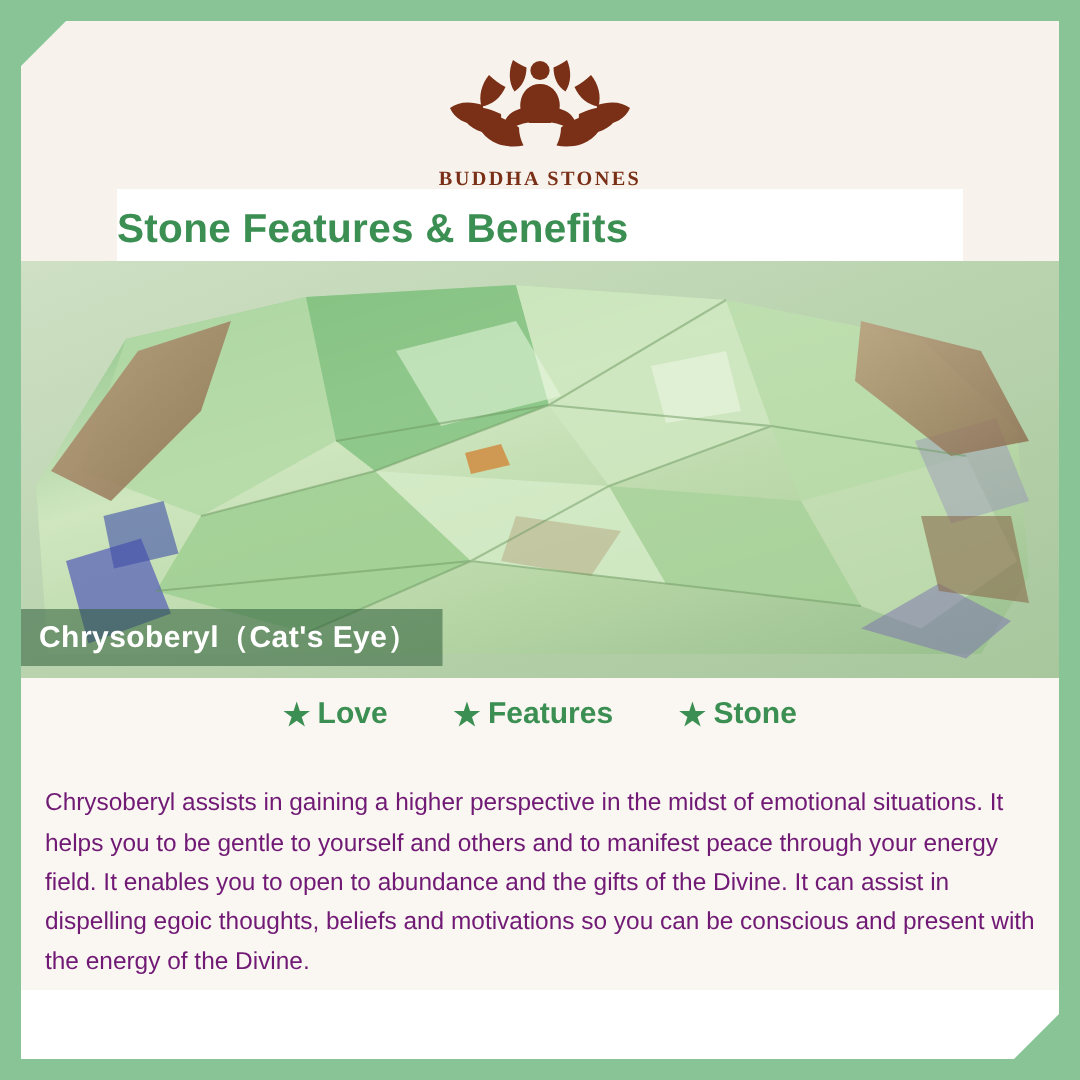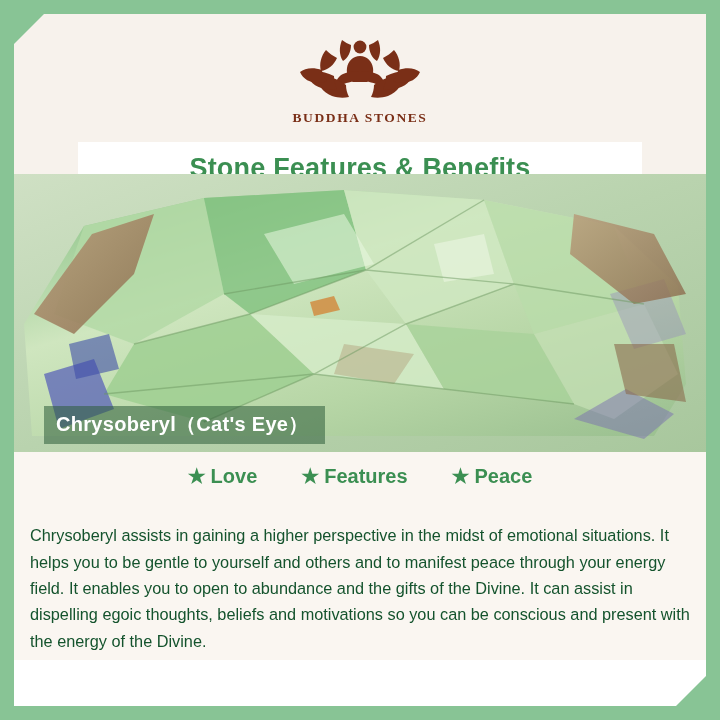--- a/index.html
+++ b/index.html
@@ -50,24 +50,24 @@
   .brand {
     margin-top: 2px;
     font-size: 13.5px;
     letter-spacing: 1.6px;
     color: #7a2f17;
     font-weight: bold;
     font-family: "Liberation Serif", serif;
   }
   .title-band {
     position: absolute;
-    left: 64px; top: 128px;
+    left: 64px; top: 112px;
     width: 564px; height: 52px;
     background: #ffffff;
-    display: flex; align-items: center; justify-content: center;
+    display: flex; align-items: center; justify-content: flex-start;
   }
   .title-band h1 {
     margin: 0;
     font-size: 27px;
     color: #3b8f52;
     font-weight: bold;
     letter-spacing: 0.2px;
   }
   
   .photo {
@@ -80,21 +80,20 @@
   .caption-bar {
     position: absolute;
     left: 0; bottom: 8px;
     padding: 5px 16px 6px 12px;
     background: rgba(46,92,58,0.55);
     color: #ffffff;
     font-size: 20px;
     font-weight: bold;
     letter-spacing: 0.3px;
     font-family: "Liberation Sans", sans-serif;
-    margin-left: 30px;
   }
   
   .benefits {
     position: absolute;
     left: 0; top: 450px; width: 692px;
     display: flex;
     justify-content: center;
     gap: 44px;
     align-items: center;
   }
@@ -105,21 +104,21 @@
     font-weight: bold;
   }
   .star { color: #3b8f52; font-size: 20px; margin-right: 5px; }
   
   .desc {
     position: absolute;
     left: 16px; top: 492px;
     width: 660px;
     font-size: 16.3px;
     line-height: 1.62;
-    color: #14532d;
+    color: #701a75;
     text-align: left;
   }
   .bottom-strip {
     position: absolute;
     left: 0; bottom: 0; width: 692px; height: 46px;
     background: #ffffff;
   }
 </style>
 </head>
 <body>
@@ -221,21 +220,21 @@
       <div class="benefit">
         <span class="star">★</span>
         <span>Love</span>
       </div>
       <div class="benefit">
         <span class="star">★</span>
         <span>Features</span>
       </div>
       <div class="benefit">
         <span class="star">★</span>
-        <span>Peace</span>
+        <span>Stone</span>
       </div>
     </div>
 
     <p class="desc">Chrysoberyl assists in gaining a higher perspective in the midst of emotional situations. It helps you to be gentle to yourself and others and to manifest peace through your energy field. It enables you to open to abundance and the gifts of the Divine. It can assist in dispelling egoic thoughts, beliefs and motivations so you can be conscious and present with the energy of the Divine.</p>
 
     <div class="bottom-strip"></div>
   </div>
 
   <div class="corner-tl"></div>
   <div class="corner-br"></div>

